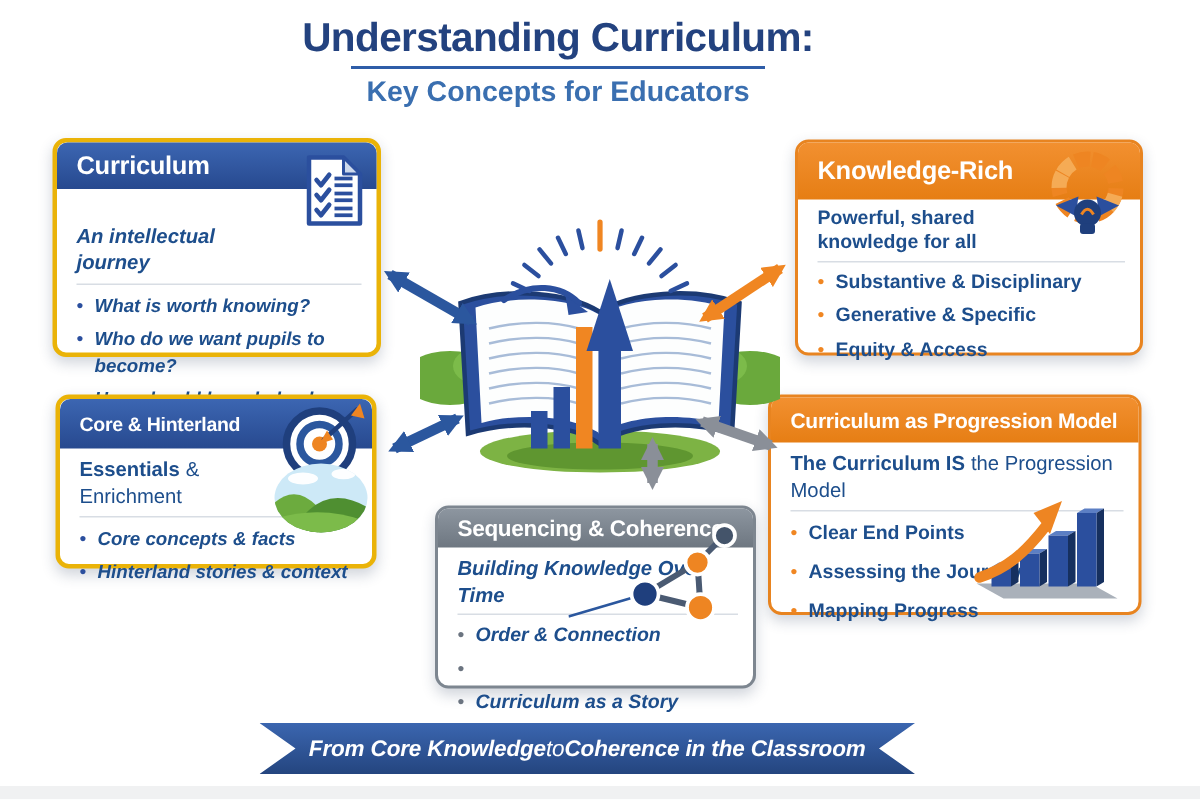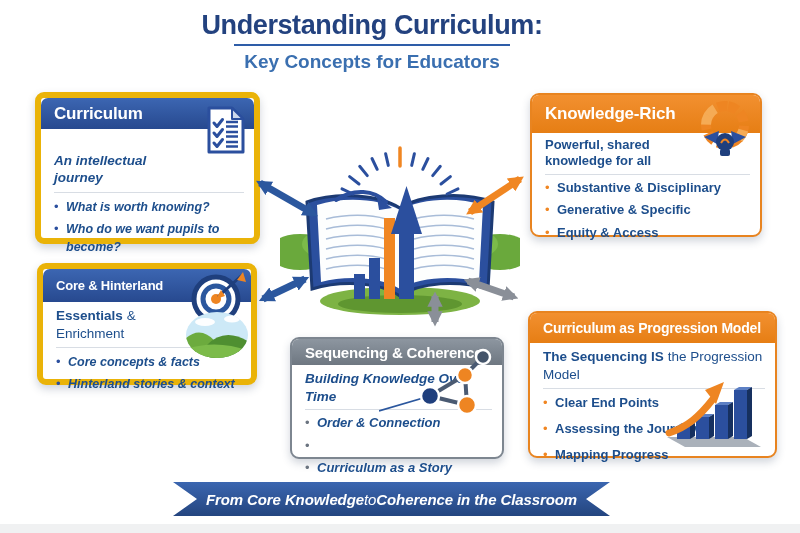--- a/index.html
+++ b/index.html
@@ -13,21 +13,21 @@
   .title-sub{margin:0;font-size:19px;font-weight:600;color:#3a6fb0;}
 
   
   .card{position:absolute;background:#fff;border-radius:9px;
         box-shadow:0 4px 9px rgba(40,60,90,.22);}
   .card-header{color:#fff;font-weight:800;display:flex;align-items:center;
                border-radius:7px 7px 0 0;padding-left:13px;letter-spacing:-0.2px;}
   .hdr-blue{background:linear-gradient(180deg,#3c66b2,#27498f);}
   .hdr-orange{background:linear-gradient(180deg,#f29030,#e67e14);}
   .hdr-gray{background:linear-gradient(180deg,#8d96a0,#6e7781);}
-  .b-blue{border:6px solid #eab308;}
+  .b-blue{border:3px solid #eab308;}
   .b-orange{border:2px solid #e88420;}
   .b-gray{border:2px solid #7d8690;}
   .card-body{padding:5px 10px 4px 13px;}
   .divider{height:1px;background:#d8dde4;margin:5px 0;}
   .intro{font-size:13.5px;line-height:1.3;color:#1d4e8c;}
   .bold{font-weight:800;}
   .ital{font-style:italic;font-weight:700;}
   .reg{font-weight:400;margin-left:4px;}
   .bullets{margin-top:2px;}
   .brow{display:flex;align-items:flex-start;margin-bottom:4px;font-size:12.5px;line-height:1.45;}
@@ -171,21 +171,21 @@
             <span class="btxt">Core concepts &amp; facts</span>
           </div>
         <div class="brow">
             <span class="dot dot-blue">•</span>
             <span class="btxt">Hinterland stories &amp; context</span>
           </div>
       </div>
     </div>
   </div>
 
-  <div class="card b-orange" style="left:528px;top:263px;width:245px;height:143px;margin-top:48px;">
+  <div class="card b-orange" style="left:512px;top:263px;width:245px;height:143px;">
     <div class="card-header hdr-orange" style="height:30px;font-size:14px;">
       <span>Curriculum as Progression Model</span>
     </div>
     <svg class="card-icon" style="right:6px;bottom:5px;" width="108" height="78" viewBox="0 0 108 78">
       <polygon points="6,64 82,64 100,74 24,74" fill="#aab1ba"></polygon>
       <g>
         <polygon points="16,53 21,50 34,50 29,53" fill="#5c7fc4"></polygon>
           <polygon points="29,53 34,50 34,63 29,66" fill="#16305f"></polygon>
           <rect x="16" y="53" width="13" height="13" fill="#2b4f9e"></rect>
         <polygon points="35,44 40,41 53,41 48,44" fill="#5c7fc4"></polygon>
@@ -196,21 +196,21 @@
           <rect x="54" y="32" width="13" height="34" fill="#2b4f9e"></rect>
         <polygon points="73,17 78,14 91,14 86,17" fill="#5c7fc4"></polygon>
           <polygon points="86,17 91,14 91,63 86,66" fill="#16305f"></polygon>
           <rect x="73" y="17" width="13" height="49" fill="#2b4f9e"></rect>
       </g>
       <path d="M8,60 C26,54 38,44 52,26" stroke="#ee8522" stroke-width="7" fill="none" stroke-linecap="round"></path>
       <polygon points="63,9 44,17 55,31" fill="#ee8522"></polygon>
     </svg>
     <div class="card-body">
       <div class="intro">
-        <span class="bold">The Sequencing IS</span><span class="reg">the Progression Model</span>
+        <span class="bold">The Curriculum IS</span><span class="reg">the Progression Model</span>
       </div>
       <div class="divider"></div>
       <div class="bullets">
         <div class="brow" style="font-size:13px;margin-bottom:7px;">
             <span class="dot dot-orange">•</span>
             <span class="btxt">Clear End Points</span>
           </div>
         <div class="brow" style="font-size:13px;margin-bottom:7px;">
             <span class="dot dot-orange">•</span>
             <span class="btxt">Assessing the Journey</span>

